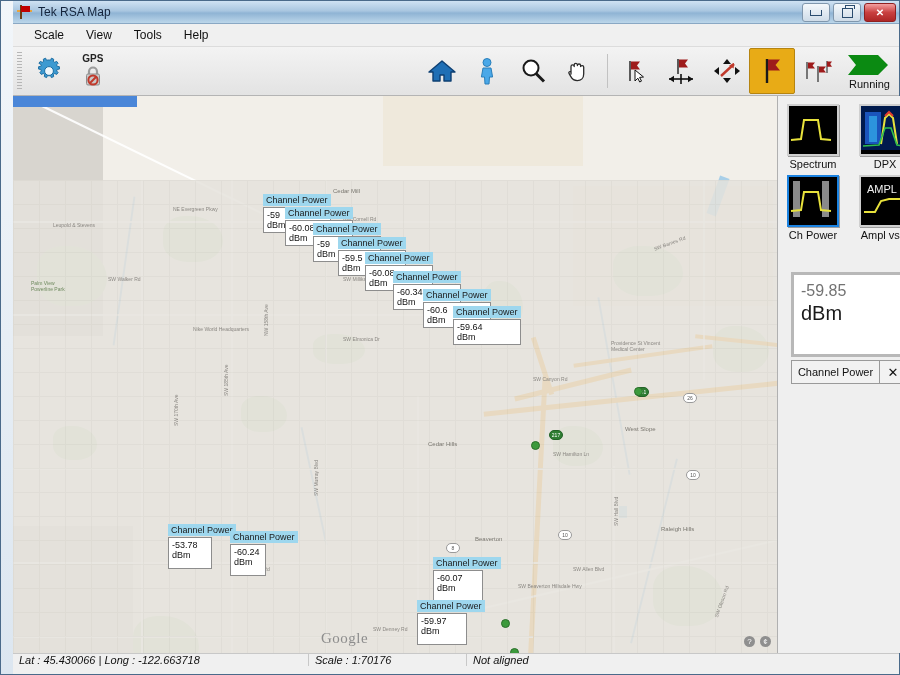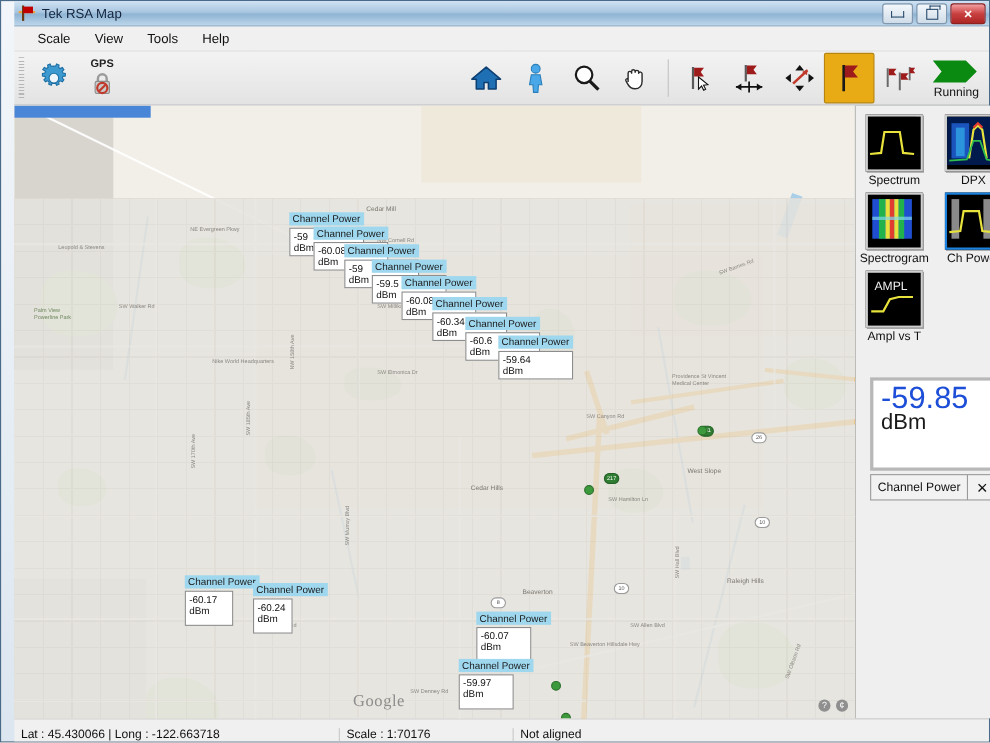--- a/index.html
+++ b/index.html
@@ -96,32 +96,32 @@
   .side{flex:1;background:#efefef;display:flex;flex-direction:column;
     align-items:center;padding-top:8px;}
   .measgrid{display:grid;grid-template-columns:70px 70px;gap:2px 2px;}
   .meas{display:flex;flex-direction:column;align-items:center;}
   .meas .thumb{width:48px;height:48px;border:2px solid #cfcfcf;background:#000;
     box-shadow:1px 1px 0 #9d9d9d;overflow:hidden;position:relative;}
   .meas.sel .thumb{border:2px solid #1b82e0;}
   .meas .mlbl{font-size:11px;color:#111;margin-top:2px;margin-bottom:3px;}
   .readout{width:116px;height:85px;border:3px solid #b8b8b8;background:#fff;
     margin-top:28px;padding:5px 7px;box-sizing:border-box;}
-  .readout .rv{font-size:28px;color:#1d4ed8;line-height:22px;}
+  .readout .rv{font-size:16px;color:#737373;line-height:22px;}
   .readout .ru{font-size:20px;color:#1a1a1a;line-height:22px;}
   .rofoot{width:116px;display:flex;margin-top:3px;}
   .rofoot .rname{flex:1;height:22px;border:1px solid #9a9a9a;background:#f2f2f2;
     font-size:11px;color:#111;display:flex;align-items:center;justify-content:center;}
   .rofoot .rclose{width:26px;height:22px;border:1px solid #9a9a9a;border-left:none;
     background:#f2f2f2;display:flex;align-items:center;justify-content:center;
     font-size:13px;color:#111;}
 
   
-  .statusbar{height:20px;flex:0 0 20px;display:flex;align-items:flex-end;
-    background:#f0f0f0;border-top:1px solid #c8c8c8;font-size:11px;color:#111;}
+  .statusbar{height:20px;flex:0 0 20px;display:flex;align-items:flex-start;
+    background:#f0f0f0;border-top:1px solid #c8c8c8;font-size:11px;color:#111;font-style:italic;}
   .sb{display:flex;align-items:center;padding:0 6px;border-right:1px solid #c8c8c8;}
   .sb.f1{width:296px;box-sizing:border-box;}
   .sb.f2{width:158px;box-sizing:border-box;}
   .sb.f3{width:170px;box-sizing:border-box;}
   .sb.f4{flex:1;border-right:none;}
 </style>
 </head>
 <body>
 
 <div id="app">
@@ -433,21 +433,21 @@
           <div class="cp-title">Channel Power</div>
           <div class="cp-box">
             <span class="cp-v">-59.64</span>
             <span class="cp-u">dBm</span>
           </div>
         </div>
 
         <div class="cp" style="left:155px;top:423px;">
           <div class="cp-title">Channel Power</div>
           <div class="cp-box" style="height:32px;width:44px;box-sizing:border-box;">
-            <span class="cp-v">-60.17</span>
+            <span class="cp-v">-53.78</span>
             <span class="cp-u">dBm</span>
           </div>
         </div>
 
         <div class="cp" style="left:217px;top:430px;">
           <div class="cp-title">Channel Power</div>
           <div class="cp-box" style="height:32px;width:36px;box-sizing:border-box;">
             <span class="cp-v">-60.24</span>
             <span class="cp-u">dBm</span>
           </div>
@@ -492,35 +492,20 @@
               <rect x="4" y="6" width="16" height="32" fill="#1f5fd0" opacity=".85"></rect>
               <rect x="8" y="10" width="8" height="26" fill="#2f9be0" opacity=".9"></rect>
               <path d="M20 38 L24 12 L28 8 L32 12 L36 38" fill="none" stroke="#e8e23c" stroke-width="2"></path>
               <path d="M24 10 L28 6 L32 10" fill="none" stroke="#e03c2f" stroke-width="2"></path>
               <path d="M2 40 L18 39 L24 22 L30 22 L36 39 L42 40" fill="none" stroke="#2fbf4d" stroke-width="1.6"></path>
             </svg>
           </div>
           <div class="mlbl">DPX</div>
         </div>
 
-        <div class="meas">
-          <div class="thumb">
-            <svg width="44" height="44" viewBox="0 0 44 44">
-              <rect width="44" height="44" fill="#000"></rect>
-              <rect x="4" y="4" width="36" height="36" fill="#1f4fd0"></rect>
-              <rect x="10" y="4" width="6" height="36" fill="#21b24c"></rect>
-              <rect x="16" y="4" width="4" height="36" fill="#e8e23c"></rect>
-              <rect x="20" y="4" width="4" height="36" fill="#e03c2f"></rect>
-              <rect x="24" y="4" width="4" height="36" fill="#e8e23c"></rect>
-              <rect x="28" y="4" width="5" height="36" fill="#21b24c"></rect>
-              <rect x="4" y="20" width="36" height="3" fill="#7fd8f0" opacity=".7"></rect>
-            </svg>
-          </div>
-          <div class="mlbl">Spectrogram</div>
-        </div>
 
         <div class="meas sel">
           <div class="thumb">
             <svg width="44" height="44" viewBox="0 0 44 44">
               <rect width="44" height="44" fill="#000"></rect>
               <rect x="4" y="4" width="7" height="36" fill="#8a8a8a"></rect>
               <rect x="33" y="4" width="7" height="36" fill="#8a8a8a"></rect>
               <path d="M2 34 L12 33 L15 15 L29 15 L32 33 L42 34" fill="none" stroke="#e8e23c" stroke-width="2"></path>
             </svg>
           </div>

